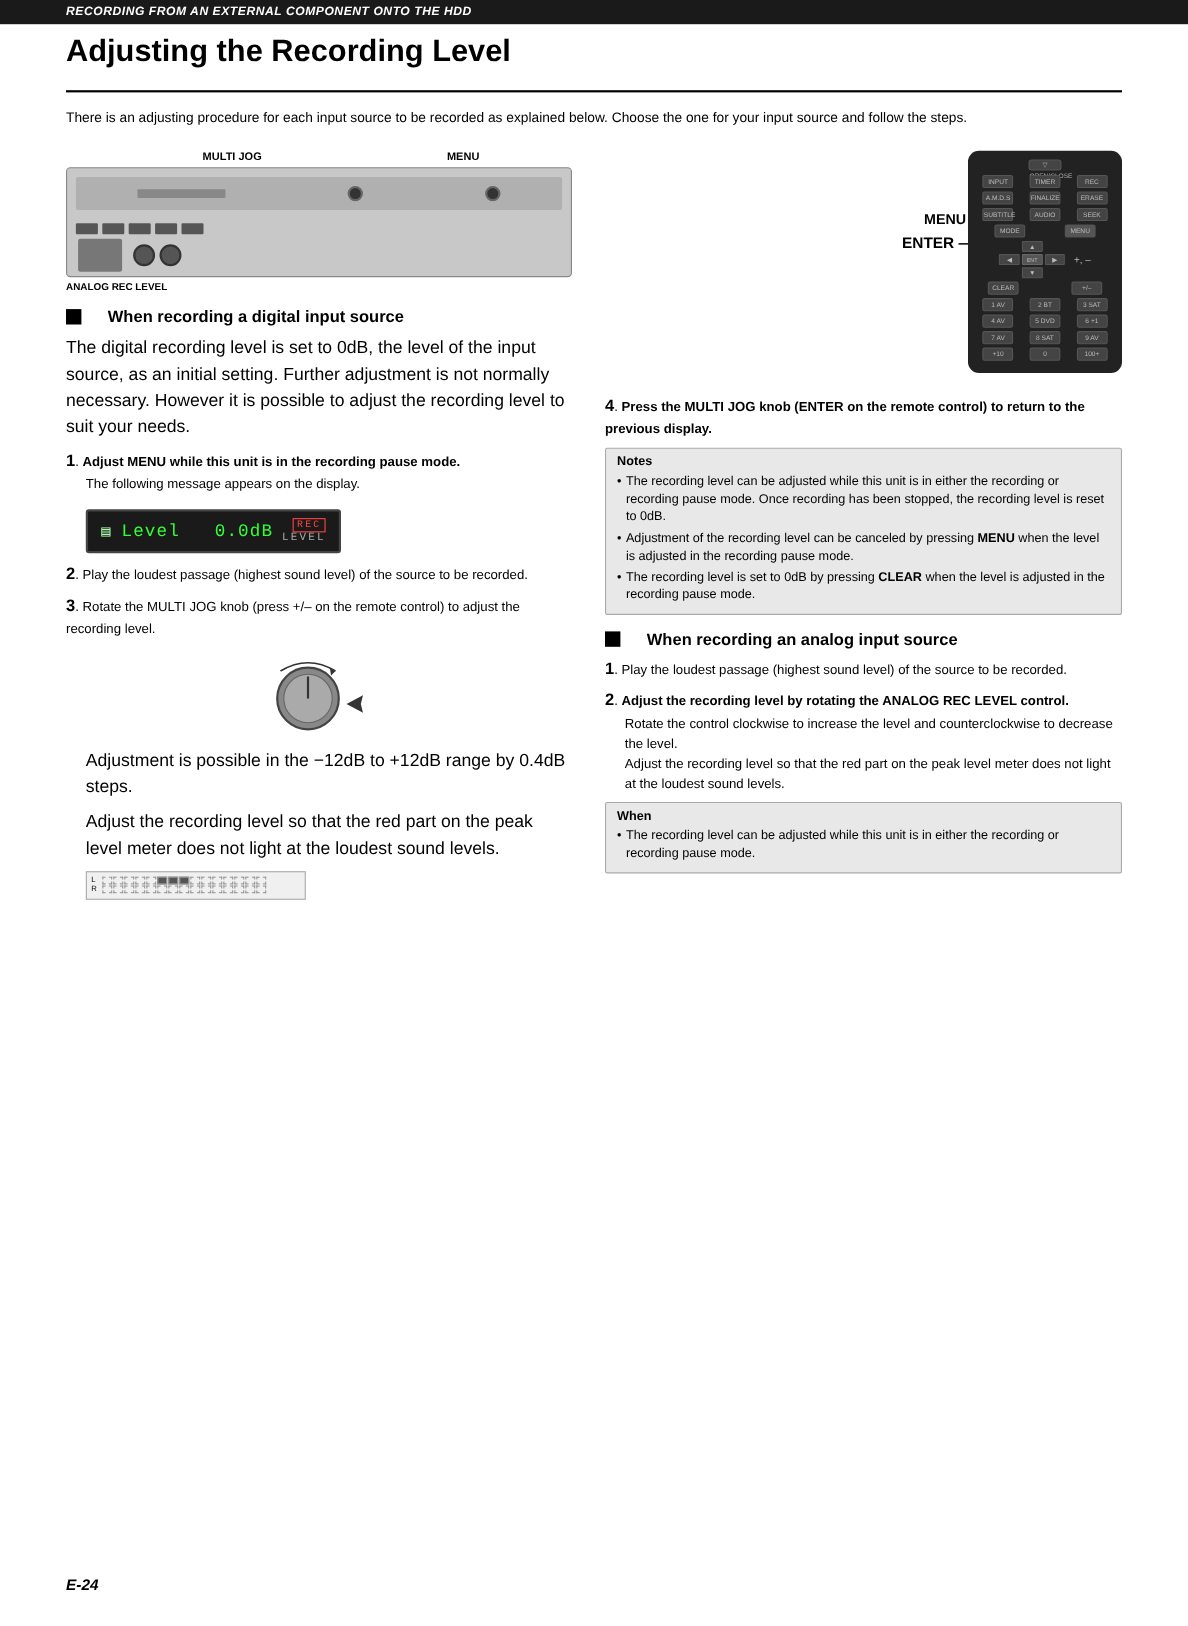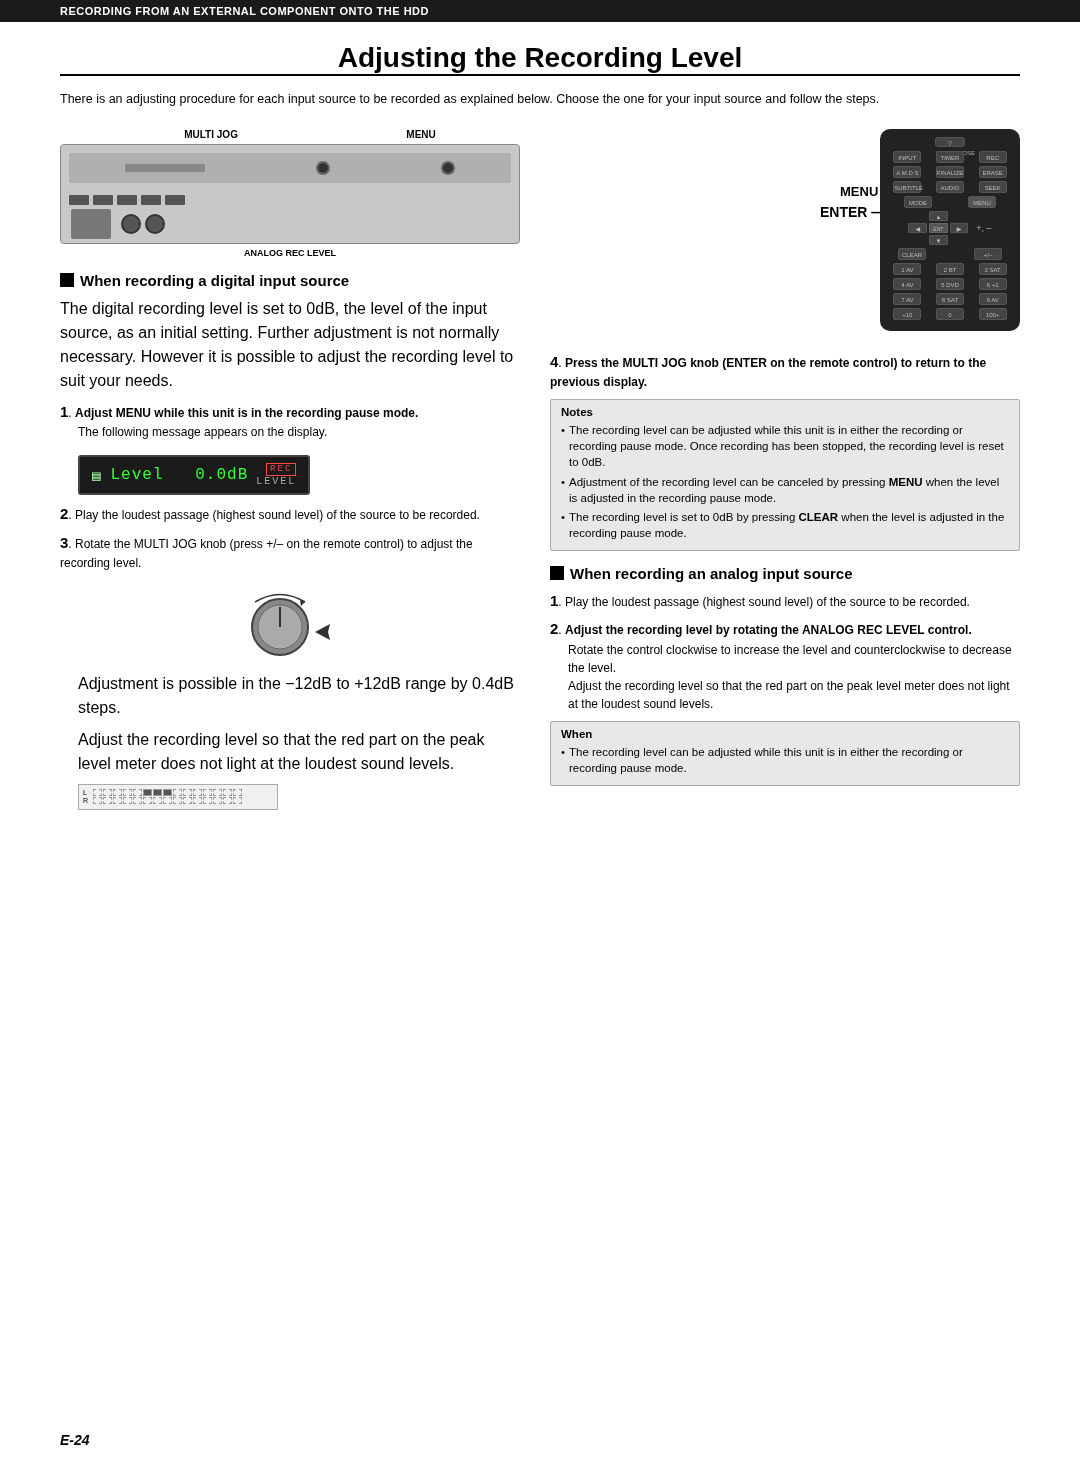--- a/index.html
+++ b/index.html
@@ -20,35 +20,35 @@
     }
 
     
     .header-bar {
       background: #1a1a1a;
       color: #fff;
       font-size: 11px;
       font-weight: bold;
       padding: 5px 60px;
       letter-spacing: 0.5px;
-      margin-bottom: 20px;
+      margin-bottom: 8px;
+      font-style: italic;
     }
 
     .content {
       padding: 0 60px 60px 60px;
     }
 
     
     .page-title {
       font-size: 28px;
       font-weight: bold;
       border-bottom: 2px solid #000;
-      padding-bottom: 0;
+      padding-bottom: 20px;
       margin-bottom: 14px;
-      text-align: center;
     }
 
     
     .intro-text {
       font-size: 12.5px;
       line-height: 1.5;
       margin-bottom: 20px;
     }
 
     
@@ -170,21 +170,21 @@
       line-height: 12px;
       color: #bbb;
     }
 
     
     .section-heading {
       font-size: 15px;
       font-weight: bold;
       display: flex;
       align-items: center;
-      gap: 6px;
+      gap: 24px;
       margin-bottom: 8px;
       margin-top: 14px;
     }
 
     .section-heading-icon {
       width: 14px;
       height: 14px;
       background: #000;
       flex-shrink: 0;
       display: inline-block;
@@ -375,21 +375,21 @@
             </div>
             <div style="display:flex; gap:10px; padding:0 10px; align-items:center;">
               <div style="width:40px;height:30px;background:#777;border-radius:2px;"></div>
               <div style="display:flex;gap:4px;">
                 <div style="width:20px;height:20px;background:#555;border-radius:50%;border:2px solid #333;"></div>
                 <div style="width:20px;height:20px;background:#555;border-radius:50%;border:2px solid #333;"></div>
               </div>
             </div>
           </div>
 
-          <div style="text-align:center; font-size:9px; font-weight:bold; margin-top:4px;">
+          <div style="font-size:9px; font-weight:bold; margin-top:4px;">
             <span>ANALOG REC LEVEL</span>
           </div>
         </div>
 
         
         <div class="section-heading">
           <span class="section-heading-icon"></span>
           <span>When recording a digital input source</span>
         </div>
 

